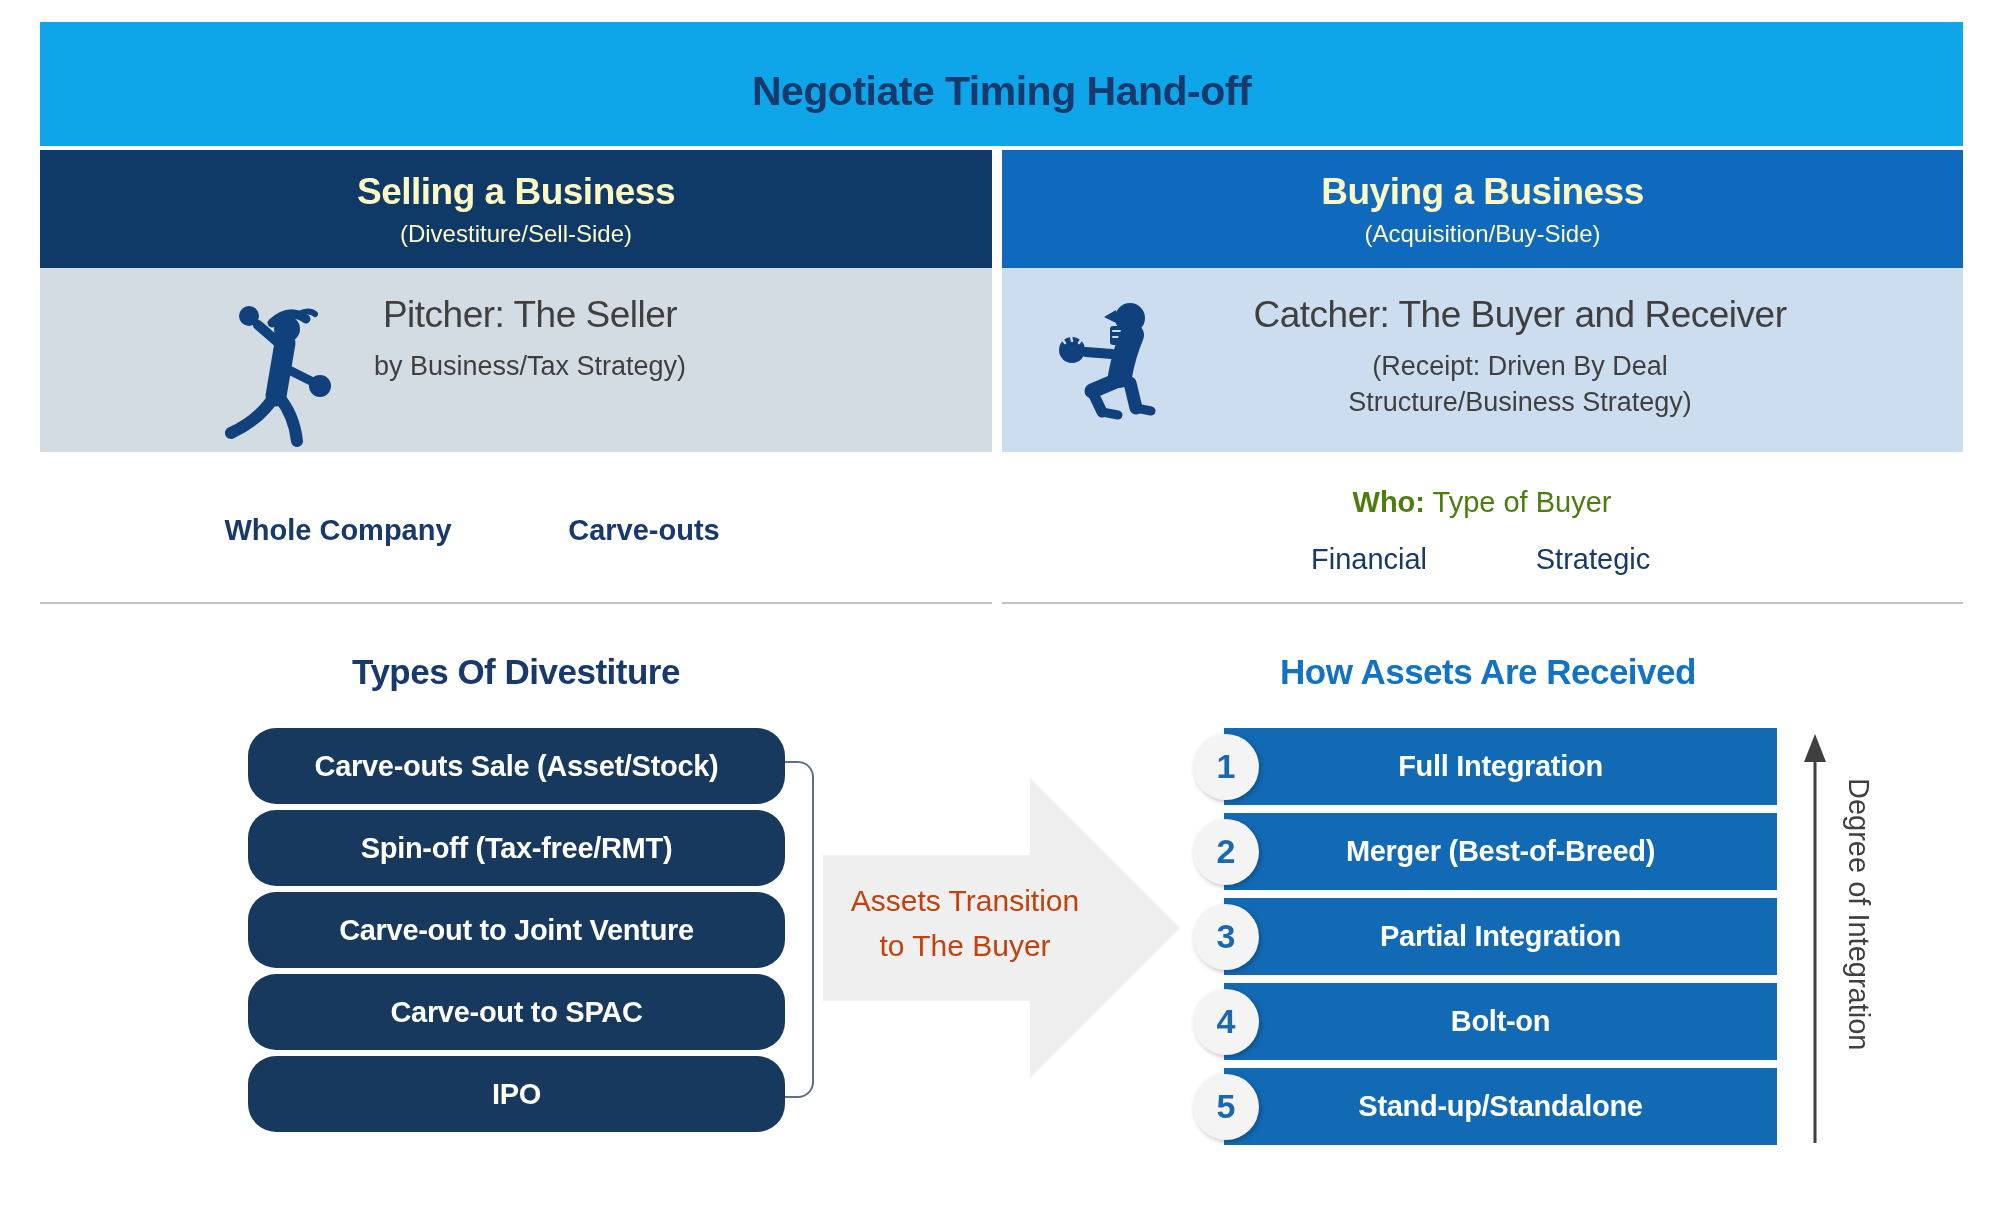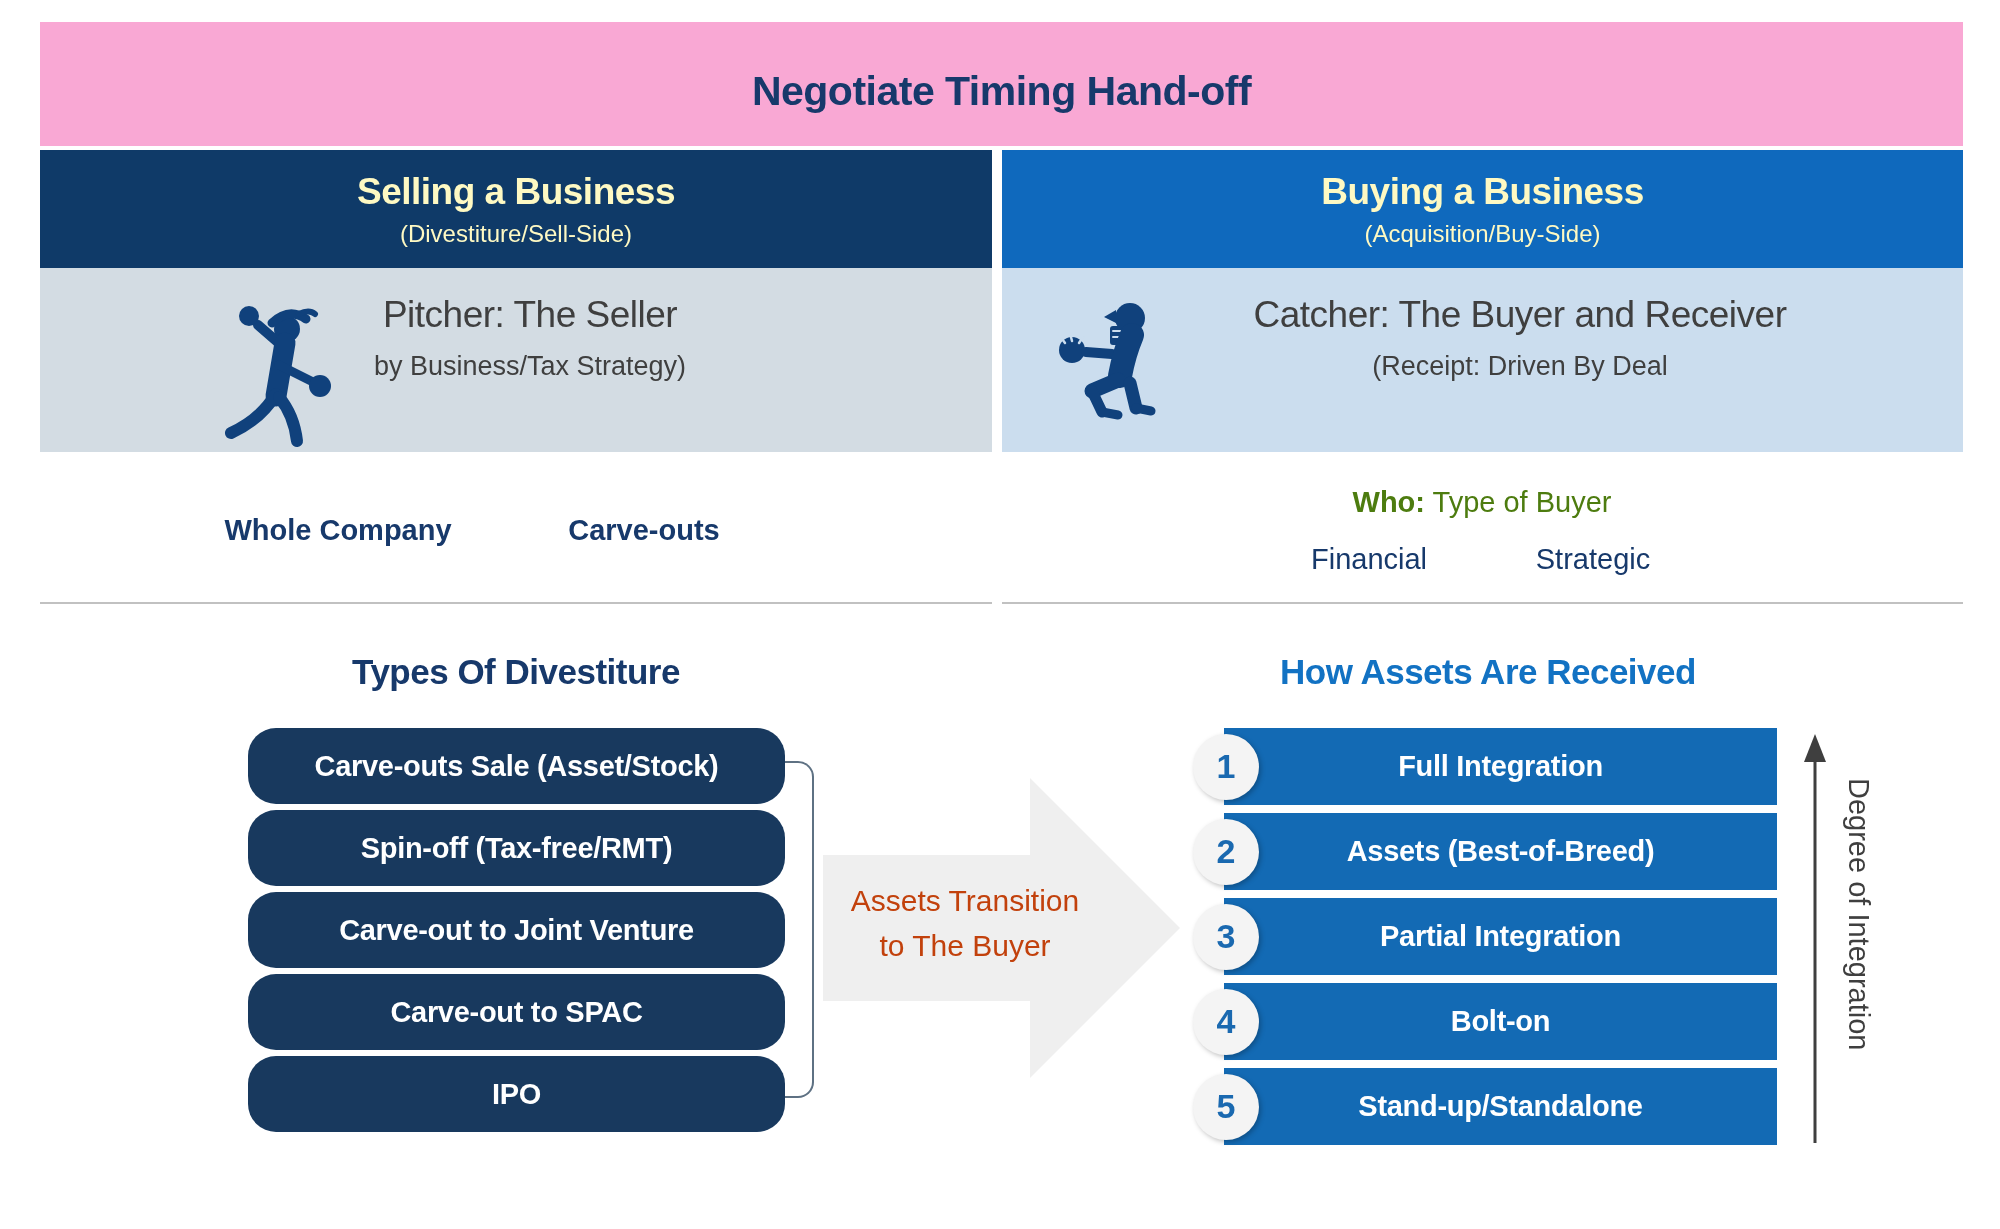--- a/index.html
+++ b/index.html
@@ -9,21 +9,21 @@
     height: 1229px;
     background: #ffffff;
     font-family: "Liberation Sans", sans-serif;
     overflow: hidden;
   }
   .abs { position: absolute; }
 
   
   .title-band {
     left: 40px; top: 22px; width: 1923px; height: 124px;
-    background: #f9a8d4;
+    background: #0ea5e9;
     display: flex; align-items: center; justify-content: center;
   }
   .main-title {
     color: #17396B; font-size: 41px; font-weight: bold; letter-spacing: -0.5px;
     padding-top: 14px;
   }
 
   
   .col-header {
     top: 150px; height: 118px; color: #fef9c3; text-align: center;
@@ -158,20 +158,21 @@
     </g>
   </svg>
 
   <div class="abs role-text sell-role-text">
     <div class="role-title">Pitcher: The Seller</div>
     <div class="role-sub">by Business/Tax Strategy)</div>
   </div>
   <div class="abs role-text buy-role-text">
     <div class="role-title">Catcher: The Buyer and Receiver</div>
     <div class="role-sub">(Receipt: Driven By Deal</div>
+    <div class="role-sub">Structure/Business Strategy)</div>
   </div>
 
   <div class="abs navy-label" style="left:338px; top:530px;">Whole Company</div>
   <div class="abs navy-label" style="left:644px; top:530px;">Carve-outs</div>
 
   <div class="abs who-line" style="left:1482px; top:502px;">
     <b>Who:</b><span> Type of Buyer</span>
   </div>
   <div class="abs navy-label" style="left:1369px; top:559px; font-weight:400;">Financial</div>
   <div class="abs navy-label" style="left:1593px; top:559px; font-weight:400;">Strategic</div>
@@ -200,21 +201,21 @@
     <div>to The Buyer</div>
   </div>
 
   <div class="abs buy-list">
     <div class="buy-row">
       <div class="num-circle">1</div>
       <div class="buy-bar">Full Integration</div>
     </div>
     <div class="buy-row">
       <div class="num-circle">2</div>
-      <div class="buy-bar">Assets (Best-of-Breed)</div>
+      <div class="buy-bar">Merger (Best-of-Breed)</div>
     </div>
     <div class="buy-row">
       <div class="num-circle">3</div>
       <div class="buy-bar">Partial Integration</div>
     </div>
     <div class="buy-row">
       <div class="num-circle">4</div>
       <div class="buy-bar">Bolt-on</div>
     </div>
     <div class="buy-row">

